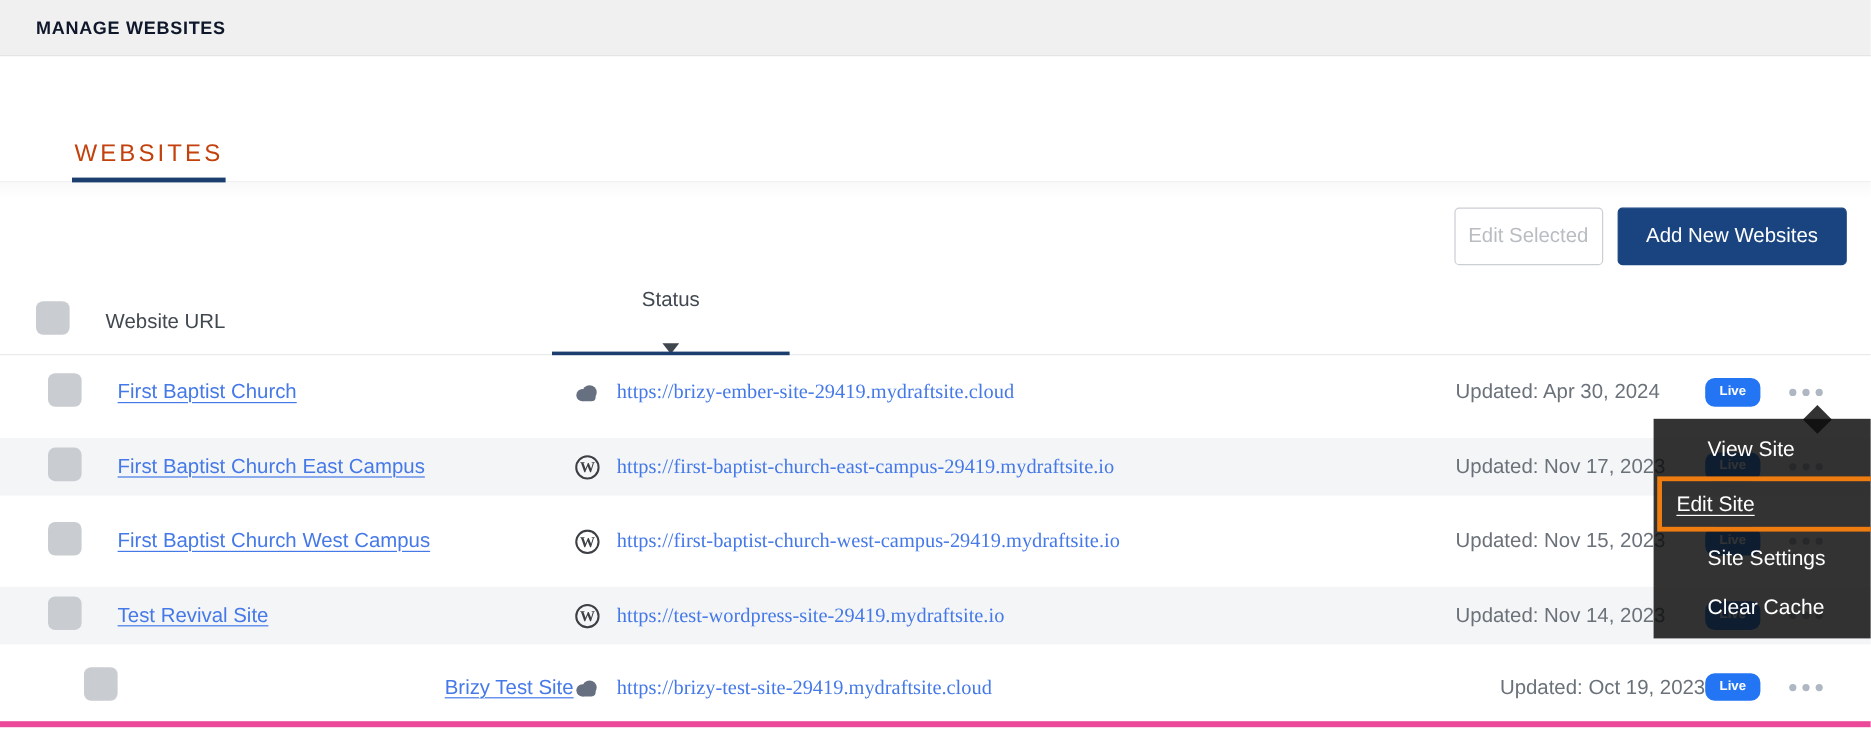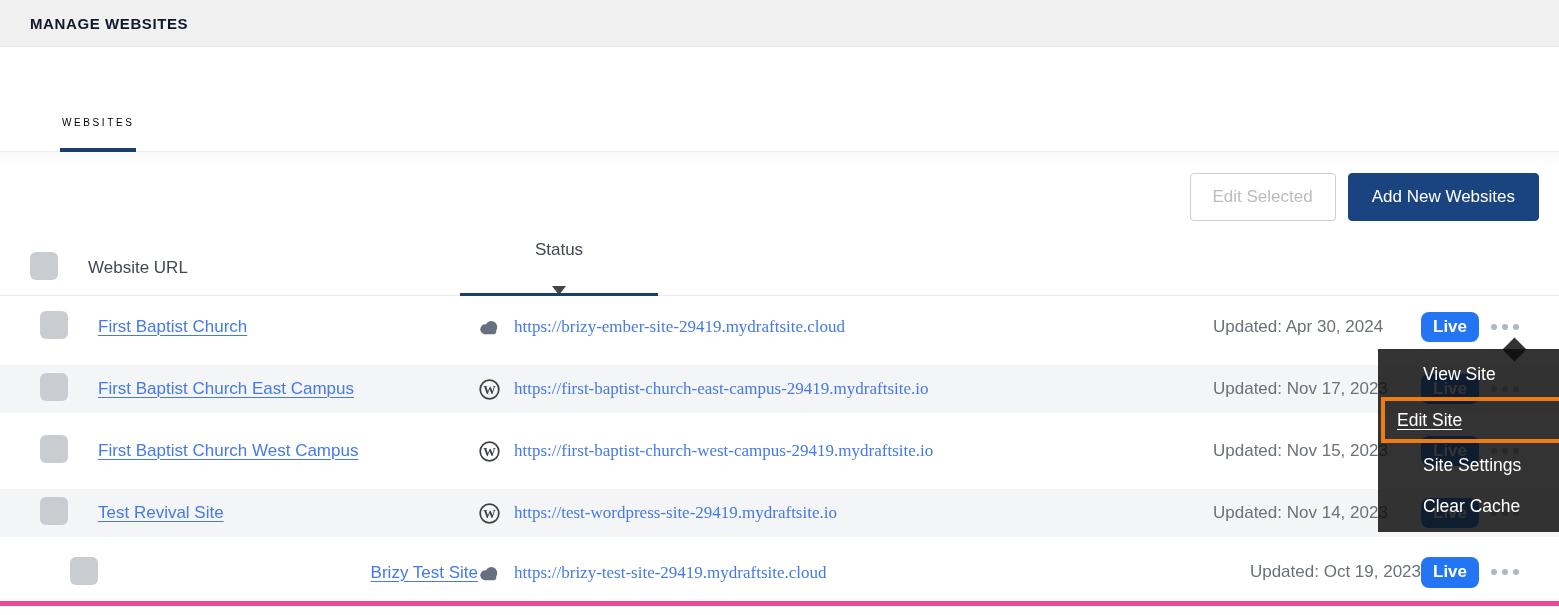--- a/index.html
+++ b/index.html
@@ -20,34 +20,34 @@
   .topbar-title {
     font-size:15px; font-weight:bold; letter-spacing:0.6px; color:#0f172a;
   }
 
   
   .tabs-row {
     height:105px; display:flex; align-items:flex-end; padding-left:60px;
     border-bottom:1px solid #ededee; background:#fff;
   }
   .tab {
-    font-size:10px; letter-spacing:2.6px; color:#000000;
-    padding:0 2px 20px 2px; border-bottom:4px solid #1b3e6f; margin-bottom:-1px;
+    font-size:20px; letter-spacing:2.6px; color:#c2410c;
+    padding:0 2px 8px 2px; border-bottom:4px solid #1b3e6f; margin-bottom:-1px;
     cursor:pointer;
   }
 
   
   .actions-row {
     height:88px; display:flex; justify-content:flex-end; align-items:flex-start;
     gap:12px; padding:21px 20px 0 0;
     background:linear-gradient(#f9f9fa, #ffffff 14px);
   }
   .btn { font-size:17px; border-radius:4px; height:48px; display:flex; align-items:center; cursor:pointer; }
   .btn-secondary {
-    background:#fff; border:1px solid #cbced2; color:#b9bdc2; padding:0 22px;
+    background:#fff; border:1px solid #cbced2; color:#b9bdc2; padding:0 11px;
   }
   .btn-primary {
     background:#1a4480; border:1px solid #1a4480; color:#fff; padding:0 23px; font-weight:500;
   }
 
   
   .grid-cols { display:grid; grid-template-columns:58px 380px 735px 1fr; align-items:center; }
   .thead {
     height:56px; padding:0 30px; border-bottom:1px solid #e9eaeb;
   }
@@ -81,21 +81,21 @@
   }
   .c-url { display:flex; align-items:center; gap:14px; }
   .url-link { font-size:17px; color:#4579e8; text-decoration:none; cursor:pointer;font-family:Liberation Serif, serif; }
   .picon { display:none; width:22px; height:22px; align-items:center; justify-content:center; }
   .platform-cloud .icon-cloud { display:inline-flex; }
   .platform-wordpress .icon-wp { display:inline-flex; }
 
   .c-status { display:flex; align-items:center; }
   .updated { font-size:17px; color:#6b7179; width:208px; flex:0 0 auto; }
   .badge {
-    background:#2375f3; color:#fff; font-size:17px; font-weight:bold;
+    background:#2375f3; color:#fff; font-size:11px; font-weight:bold;
     padding:5px 12px; border-radius:8px; line-height:1.2;
   }
   .dots { margin-left:auto; display:flex; gap:5px; align-items:center; cursor:pointer; padding:6px 0; }
   .dots i { width:6px; height:6px; border-radius:50%; background:#aeb7c2; }
 
   
   .context-menu {
     position:absolute; left:1378px; top:349px; width:181px;
     background:rgba(12,12,12,0.84); z-index:10; padding:5px 0 5px 0;
   }

